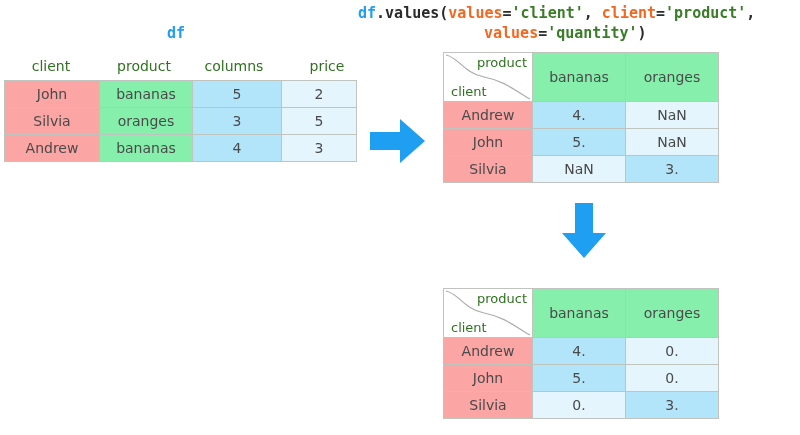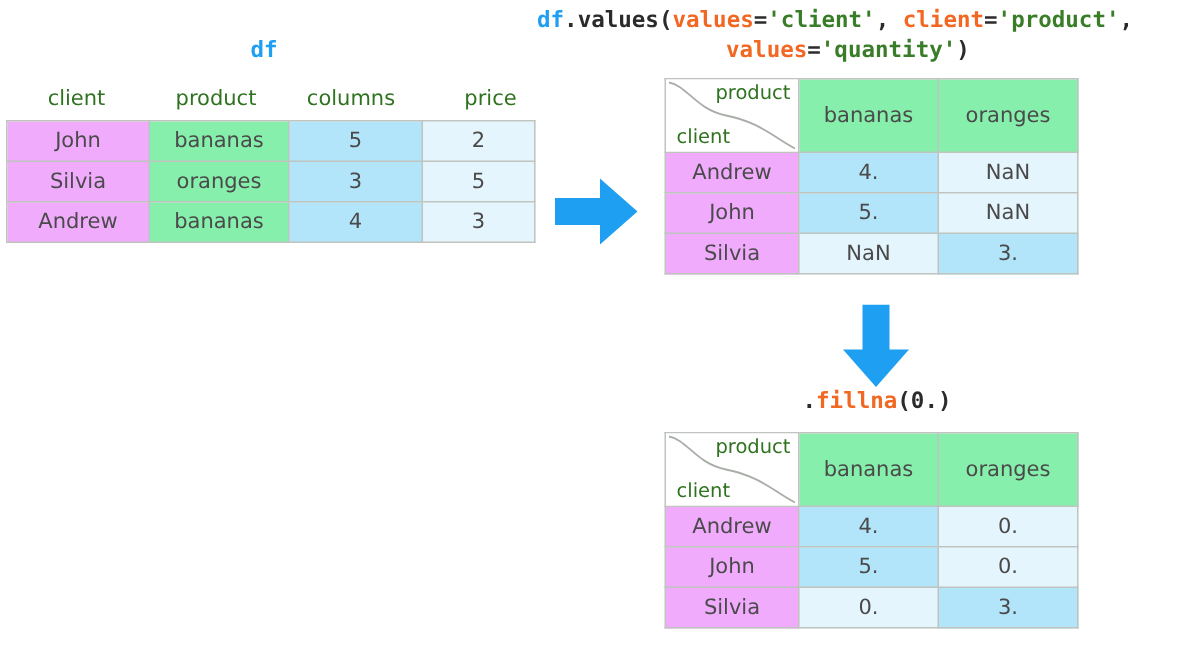--- a/index.html
+++ b/index.html
@@ -35,21 +35,21 @@
     font-size:14px;font-weight:normal;color:#4a4a4a;
     text-align:center;vertical-align:middle;
     padding:0;height:26px;
   }
   
   .colhead{
     position:absolute;font-size:14px;color:#2f7320;text-align:center;
     font-family:"DejaVu Sans","Liberation Sans",sans-serif;
   }
 
-  .c-orange{background:#f0abfc;}
+  .c-orange{background:#fca5a5;}
   .c-green{background:#86efac;}
   .c-blue{background:#b3e5fa;}
   .c-paleblue{background:#e4f5fd;}
 
   
   .corner{position:relative;background:#ffffff;width:88px;height:48px;}
   .corner svg{position:absolute;left:0;top:0;width:100%;height:100%;}
   .corner .ct{
     position:absolute;right:5px;top:2px;font-size:13px;color:#2f7320;
   }
@@ -132,21 +132,20 @@
           <td class="c-paleblue" style="width: 92px;">NaN</td>
           <td class="c-blue" style="width: 92px;">3.</td>
         </tr>
       </tbody>
   </table>
 
   <svg class="arrow" style="left:561px;top:203px;" width="46" height="56" viewBox="0 0 46 56">
     <polygon points="14,0 32,0 32,30 45,30 23,55 1,30 14,30" fill="#1e9ff2"></polygon>
   </svg>
 
-  <div class="code" id="code-fillna-l1" style="left:535px;top:258px;"><span class="pl">.</span><span class="kw">fillna</span><span class="pl">(0.)</span></div>
 
   <table class="tbl" id="filled-table" style="left:443px;top:288px;">
     <tbody>
         <tr>
           <td style="padding: 0px; width: 88px; height: 48px; background: rgb(255, 255, 255);">
             <div class="corner">
               <svg viewBox="0 0 88 48" preserveAspectRatio="none">
                 <path d="M2,2 C14,4 20,20 40,24 C62,28 74,40 86,46" fill="none" stroke="#a9aea9" stroke-width="1.2"></path>
               </svg>
               <div class="ct">product</div>

